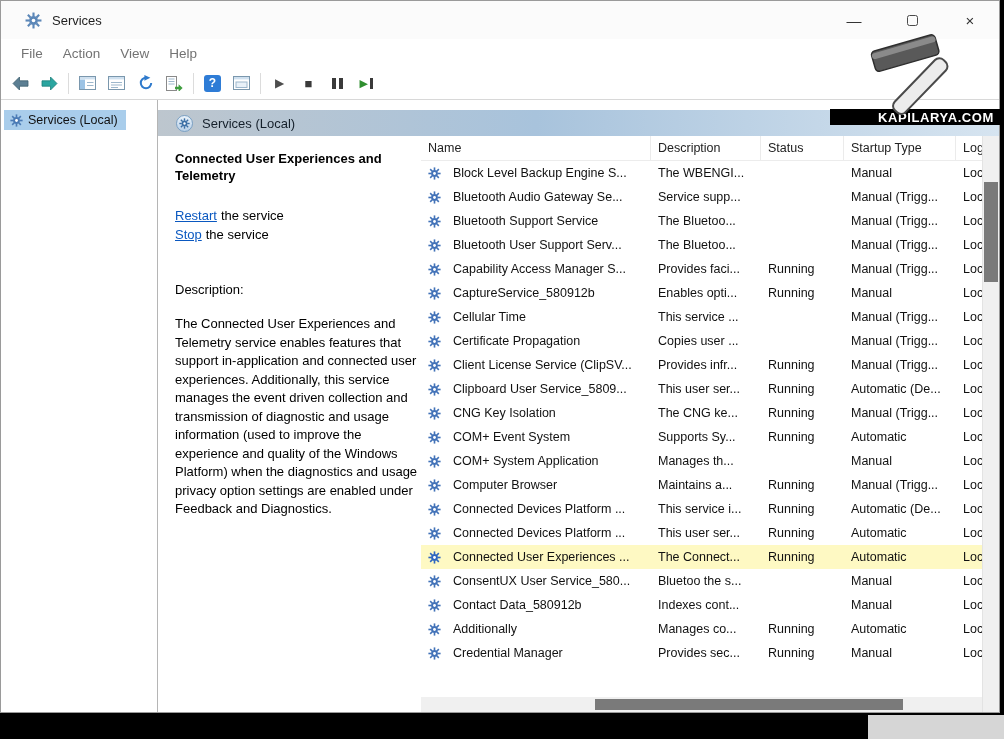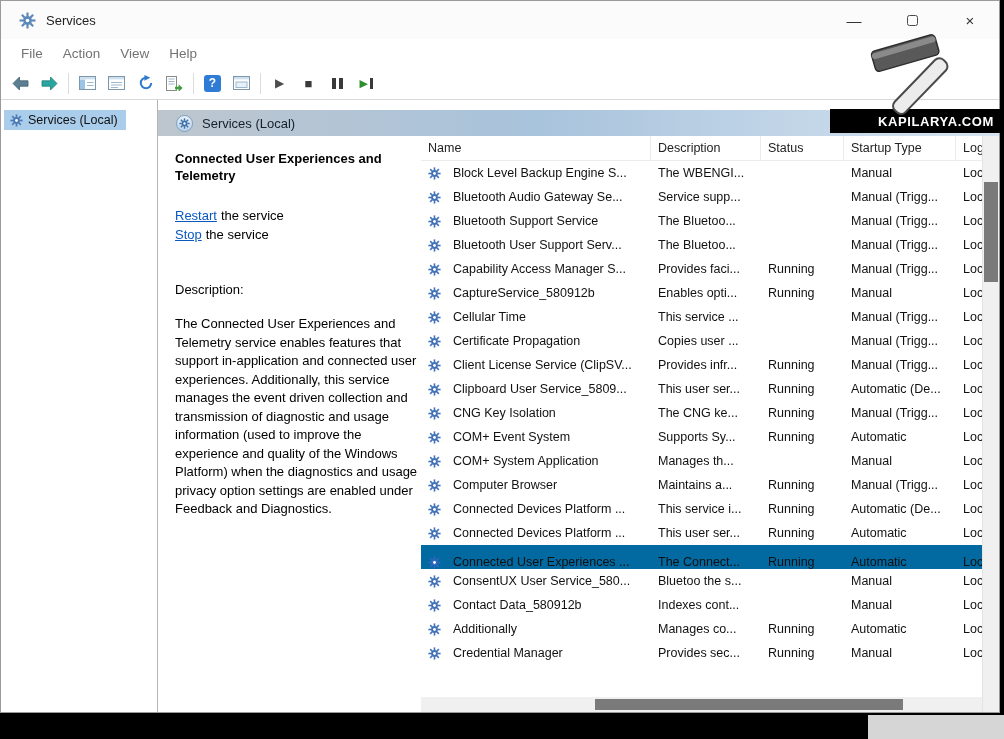--- a/index.html
+++ b/index.html
@@ -3,21 +3,21 @@
 <meta charset="utf-8">
 <style>
   * { margin:0; padding:0; box-sizing:border-box; }
   html,body { width:1004px; height:739px; font-family:"Liberation Sans", sans-serif; }
   .stage { position:relative; width:1004px; height:739px; background:#000; overflow:hidden; }
 
   .window { position:absolute; left:0; top:0; width:1000px; height:713px; background:#fff;
             border:1px solid #9a9a9a; display:flex; flex-direction:column; }
 
   
-  .titlebar { height:38px; flex:none; display:flex; align-items:center; padding-left:18px; background:#fbfbfb; }
+  .titlebar { height:38px; flex:none; display:flex; align-items:center; padding-left:24px; background:#fbfbfb; }
   .app-icon { width:17px; height:17px; color:#5b87b8; }
   .title-text { margin-left:10px; font-size:13px; color:#1f1f1f; }
   .controls { margin-left:auto; display:flex; height:100%; }
   .ctrl { width:58px; height:100%; display:flex; align-items:center; justify-content:center;
           background:none; border:none; font-size:15px; color:#333; font-family:inherit; }
   .maxbox { width:11px; height:11px; border:1.4px solid #4a4a4a; border-radius:2.5px; }
 
   
   .menubar { height:28px; flex:none; display:flex; align-items:center; padding-left:10px; background:#fff; }
   .menu-item { padding:4px 10px; font-size:13.5px; color:#737373; background:none; border:none; font-family:inherit; }
@@ -73,21 +73,21 @@
   .hcell { display:flex; align-items:center; padding-left:7px; font-size:12.5px; color:#222;
            border-right:1px solid #ebebeb; overflow:hidden; white-space:nowrap; }
   .c-name { width:230px; flex:none; }
   .c-desc { width:110px; flex:none; }
   .c-status { width:83px; flex:none; }
   .c-startup { width:112px; flex:none; }
   .c-logon { flex:1; border-right:none; min-width:0; }
 
   .list-rows { flex:1; overflow:hidden; }
   .svc-row { display:flex; height:24px; align-items:center; font-size:12.5px; color:#111; }
-  .svc-row.selected { background:#0369a1;align-items:flex-end; }
+  .svc-row.selected { background:#fef9c3; }
   .svc-row .cell { padding-left:7px; overflow:hidden; white-space:nowrap; }
   .name-cell { display:flex; align-items:center; gap:12px; }
   .name-cell .gear { flex:none; color:#4272b8; }
   .svc-row.selected .gear { color:#2e66c0; }
 
   .gear { display:inline-block; }
 
   
   .vscroll { width:17px; flex:none; background:#f0f0f0; border-left:1px solid #e3e3e3; position:relative; }
   .vthumb { position:absolute; left:1px; right:1px; top:46px; height:100px; background:#7a7a7a; }
@@ -97,21 +97,21 @@
   
   .tabs-bar { height:25px; flex:none; display:flex; padding-left:6px; border-top:1px solid #8c8c8c; background:#fff; }
   .tab { position:relative; height:22px; padding:2px 18px 0; background:none; border:none; font-family:inherit; }
   .tab-bg { position:absolute; inset:0; background:#fff; border:1px solid #808080; border-top:1px solid #fff;
             transform:perspective(22px) rotateX(-18deg); transform-origin:top; }
   .tab-label { position:relative; font-size:12.5px; color:#111; }
   .tab.front { z-index:2; }
   .tab.back { z-index:1; margin-left:-8px; }
 
   
-  .watermark-bar { position:absolute; left:830px; top:109px; right:0; height:24px; background:#000;
+  .watermark-bar { position:absolute; left:830px; top:109px; right:0; height:16px; background:#000;
                    z-index:5; display:flex; align-items:center; justify-content:flex-end; padding-right:10px; }
   .watermark-text { color:#fff; font-weight:bold; font-size:13px; letter-spacing:0.6px; }
   .hammer { position:absolute; left:852px; top:30px; z-index:6; }
   .bottom-gray { position:absolute; left:868px; top:715px; width:136px; height:24px; background:#d6d6d6; z-index:4; }
 </style>
 </head>
 <body>
 
 <svg style="position:absolute;width:0;height:0" aria-hidden="true">
   <defs>

